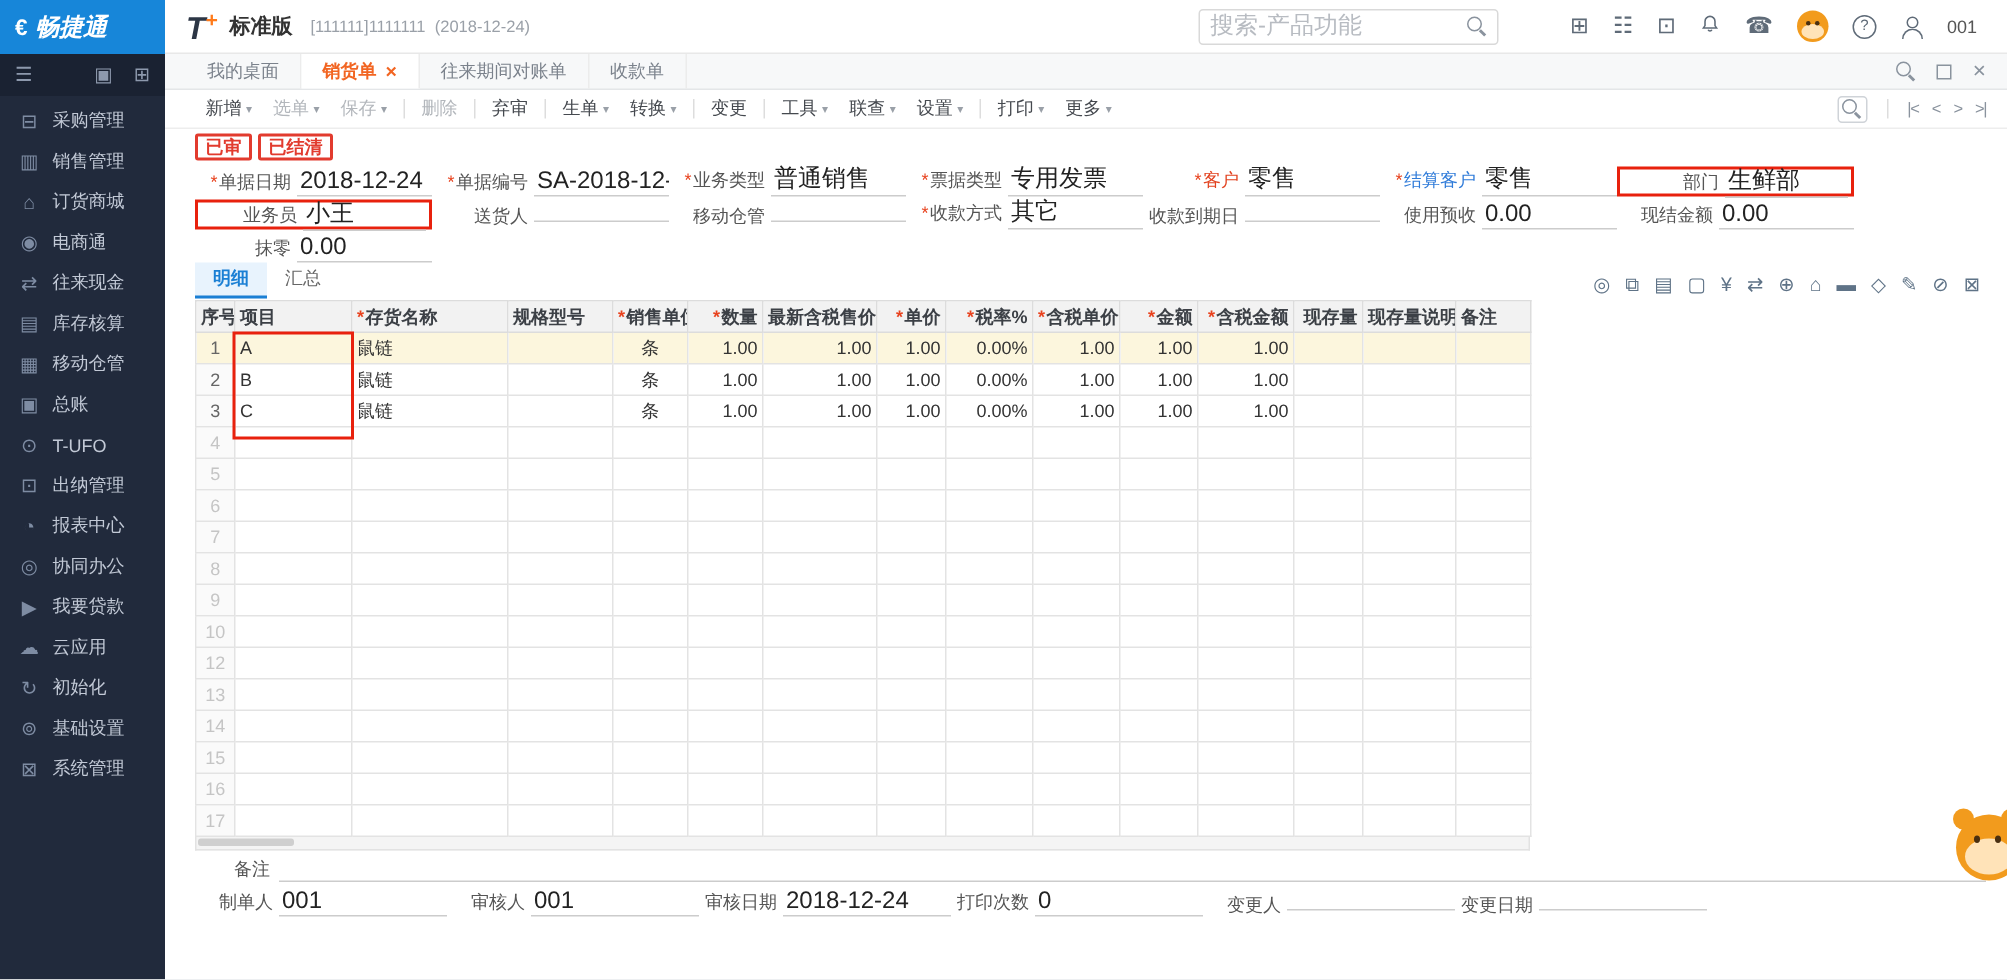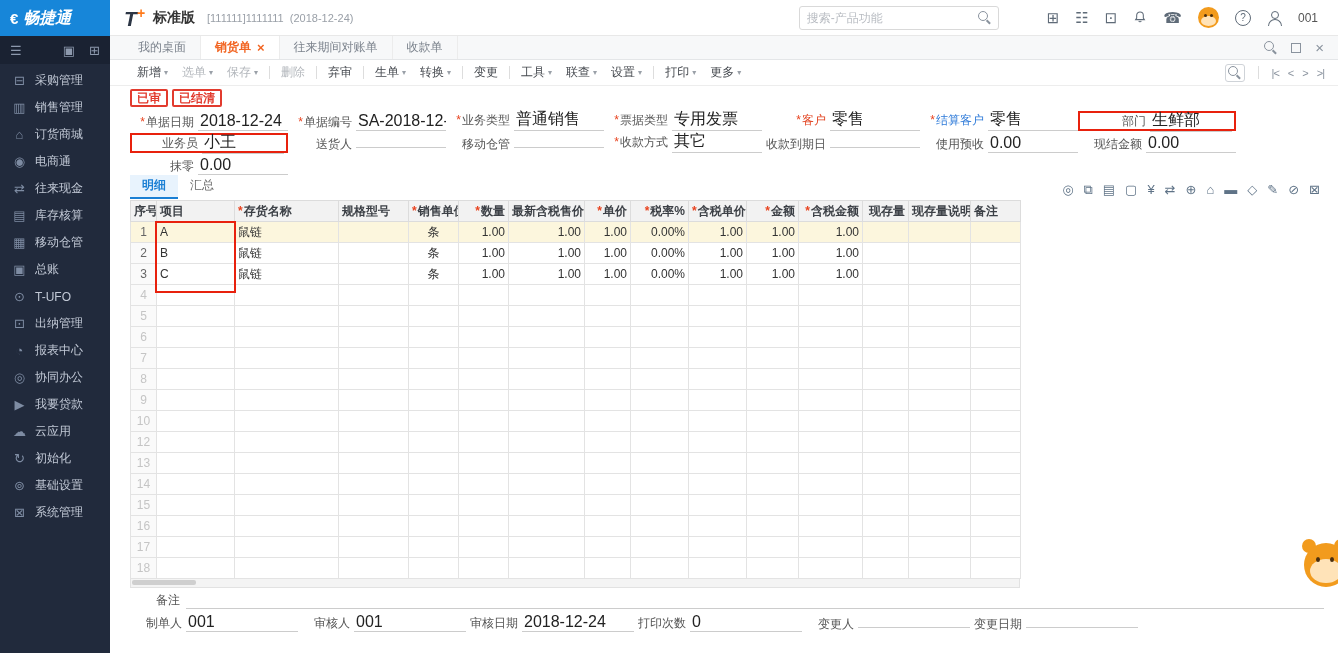--- a/index.html
+++ b/index.html
@@ -19,21 +19,21 @@
 
   
   .main{flex:1;display:flex;flex-direction:column;min-width:0}
 
   .topbar{height:36px;border-bottom:1px solid #e8e8e8;display:flex;align-items:center;padding:0 14px;gap:8px;flex-shrink:0}
   .tlogo{font-weight:bold;font-size:21px;color:#2c3645;font-style:italic;line-height:1}
   .tlogo .plus{color:#ff7a1a;font-size:14px;vertical-align:super}
   .tprod{font-weight:bold;font-size:14px;color:#333}
   .tacct{color:#9aa0a8;font-size:11px;margin-left:4px}
   .search{margin-left:auto;width:200px;height:24px;border:1px solid #d9d9d9;border-radius:3px;display:flex;align-items:center;padding:0 7px;gap:5px;background:#fff}
-  .search input{border:0;outline:0;flex:1;font-size:12px;color:#000000;min-width:0;font-family:inherit}
+  .search input{border:0;outline:0;flex:1;font-size:16px;color:#000000;min-width:0;font-family:inherit}
   .search input::placeholder{color:#b8bcc2}
   .hicons{display:flex;align-items:center;gap:16px;color:#5f6b78;font-size:15px;margin:0 6px 0 40px}
   .hic{cursor:pointer;line-height:1}
   .uid{font-size:12px;color:#555}
 
   .mag{position:relative;width:13px;height:13px;display:inline-block}
   .mag::before{content:"";position:absolute;width:8px;height:8px;border:1.5px solid #8a939e;border-radius:50%;left:0;top:0}
   .mag::after{content:"";position:absolute;width:5px;height:1.6px;background:#8a939e;transform:rotate(45deg);left:8px;top:10px}
   .help{width:16px;height:16px;border:1.4px solid #5f6b78;border-radius:50%;display:inline-flex;align-items:center;justify-content:center;font-size:10px;line-height:1}
   .person{position:relative;width:15px;height:14px;display:inline-block}
@@ -747,37 +747,20 @@
                 <td></td>
                 <td></td>
                 <td></td>
                 <td></td>
                 <td></td>
                 <td></td>
                 <td></td>
                 <td></td>
                 <td></td>
               </tr>
-              <tr>
-                <td class="seq empty">18</td>
-                <td></td>
-                <td></td>
-                <td></td>
-                <td></td>
-                <td></td>
-                <td></td>
-                <td></td>
-                <td></td>
-                <td></td>
-                <td></td>
-                <td></td>
-                <td></td>
-                <td></td>
-                <td></td>
-              </tr>
             </tbody>
         </table>
         <div class="col-annotation"></div>
         <div class="hscroll">
             <div class="hthumb"></div>
           </div>
       </div>
 
       <div class="remark-row">
         <span class="rlabel">备注</span>

